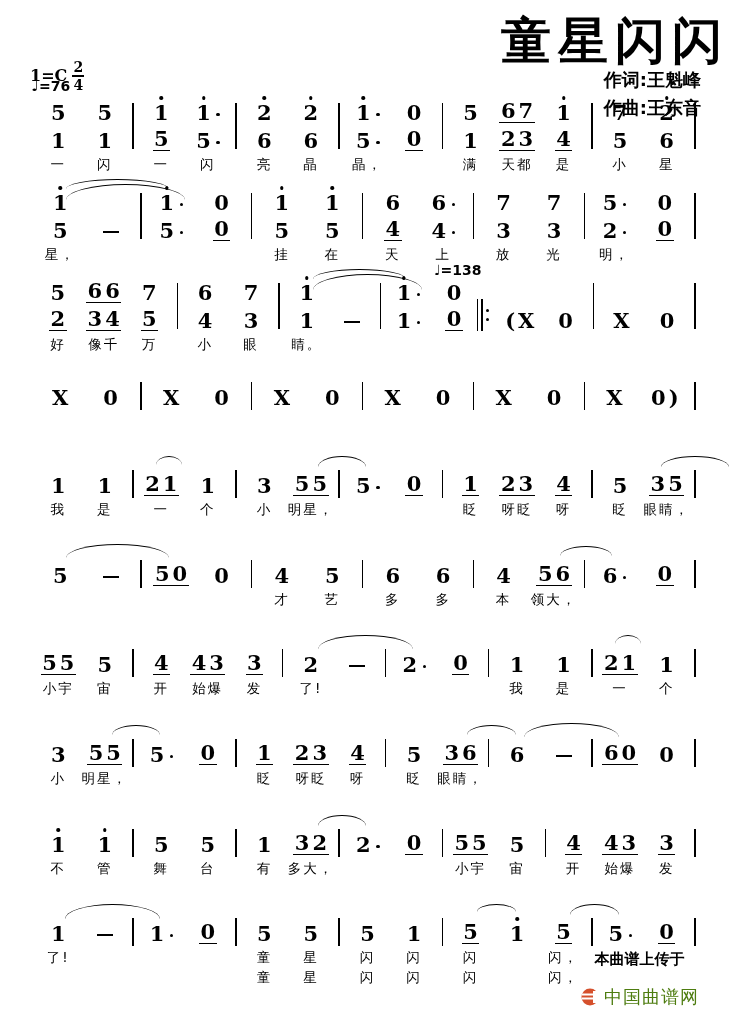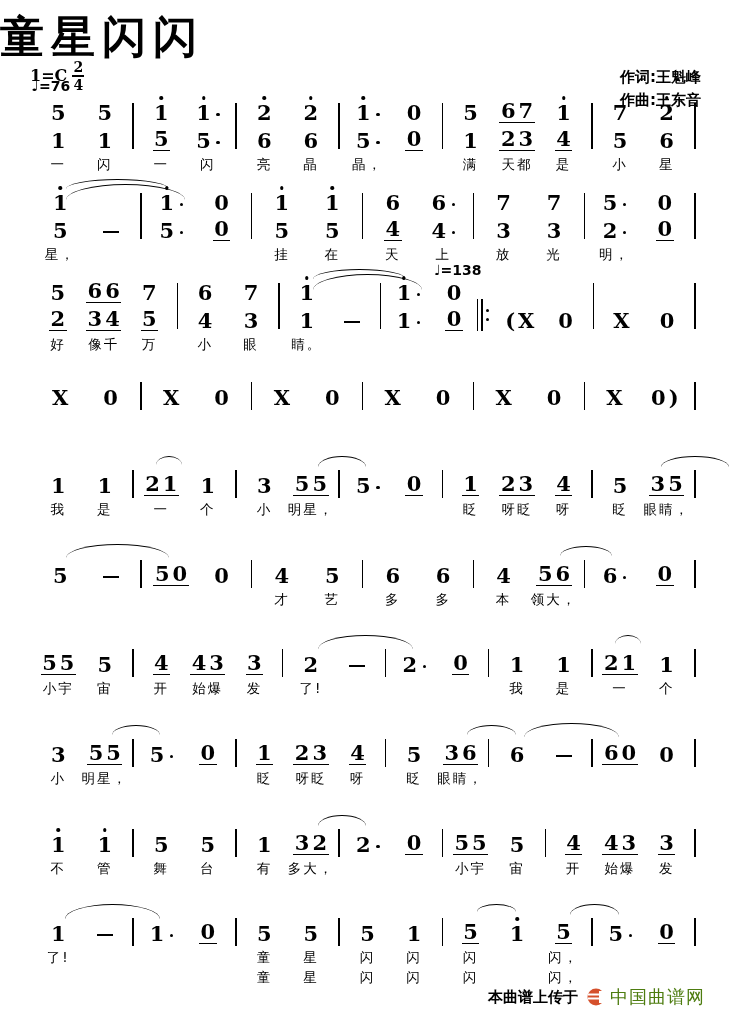--- a/index.html
+++ b/index.html
@@ -1,28 +1,28 @@
 <!DOCTYPE html>
 <html><head>
 <meta charset="utf-8">
 <style>
   html,body{margin:0;padding:0;background:#888;}
   .page{position:relative;width:729px;height:1019px;background:#ffffff;color:#000;
         font-family:"DejaVu Sans",sans-serif;overflow:hidden;margin:0 auto;}
-  .title{position:absolute;top:8px;left:0;right:0;margin:0;text-align:left;
-         font-size:44px;font-weight:900;letter-spacing:7px;}
+  .title{position:absolute;top:8px;left:0;right:0;margin:0;text-align:right;
+         font-size:50px;font-weight:900;letter-spacing:7px;}
   .subtitle{position:absolute;top:63px;left:0;right:0;text-align:center;
             font-size:15px;font-weight:bold;letter-spacing:1px;}
   .keyblock{position:absolute;left:30px;top:60px;display:flex;align-items:center;gap:5px;
             font-family:"DejaVu Serif",serif;font-size:16px;font-weight:bold;}
   .frac{display:inline-flex;flex-direction:column;align-items:center;line-height:1;font-size:14px;}
   .fbar{width:12px;height:1.5px;background:#000;margin:1px 0;}
   .tempo1{position:absolute;left:31px;top:75px;font-size:14px;font-weight:bold;}
   .tnote{font-size:17px;}
-  .credits{position:absolute;right:28px;top:66px;font-size:15px;font-weight:bold;line-height:1.55;}
+  .credits{position:absolute;right:28px;top:66px;font-size:18px;font-weight:bold;line-height:1.55;}
   #score{position:absolute;left:0;top:0;width:100%;height:100%;}
   .line{position:absolute;left:35px;width:665px;display:flex;align-items:flex-start;}
   .cell{flex:1 1 0;display:flex;flex-direction:column;align-items:center;min-width:0;}
   .u,.m{height:28px;display:flex;align-items:flex-end;}
   .ly{height:18px;margin-top:5px;font-size:13.5px;letter-spacing:2px;white-space:nowrap;}
   .ly2{margin-top:2px;}
   .note{font-family:"DejaVu Serif",serif;font-weight:bold;font-size:21px;line-height:1;
         display:flex;align-items:flex-end;}
   .dg{position:relative;display:inline-block;padding:0 1.5px;}
   .hdot{position:absolute;top:-6px;left:50%;transform:translateX(-50%);
@@ -34,22 +34,22 @@
   .barwrap{flex:0 0 10px;display:flex;justify-content:center;}
   .bl{width:1.4px;height:28px;background:#000;margin-top:2px;}
   .bl2{height:46px;margin-top:8px;}
   .rep{flex:0 0 20px;display:flex;align-items:center;margin-top:24px;height:32px;}
   .rb{width:1.6px;height:32px;background:#000;margin-right:2.5px;}
   .rdots{display:flex;flex-direction:column;gap:6px;margin-left:1px;}
   .rdots span{width:3px;height:3px;border-radius:50%;background:#000;}
   .arc{position:absolute;border-top:1.3px solid #000;
        border-radius:50% 50% 0 0 / 100% 100% 0 0;pointer-events:none;}
   .tempo2{position:absolute;left:60%;top:-24px;font-size:14px;font-weight:bold;margin-top:11px;}
-  .footer{position:absolute;right:24px;bottom:10px;display:flex;align-items:center;gap:8px;
-          font-size:15px;font-weight:bold;}
+  .footer{position:absolute;right:30px;bottom:10px;display:flex;align-items:center;gap:16px;
+          font-size:15px;font-weight:bold;flex-direction:column;}
   .logo{display:inline-flex;align-items:center;gap:4px;}
   .sitename{color:#4d7c0f;font-size:18px;font-weight:400;letter-spacing:1px;}
 </style>
 </head>
 <body>
 
 <div class="page">
   <h1 class="title">童星闪闪</h1>
 
   <div class="keyblock">

